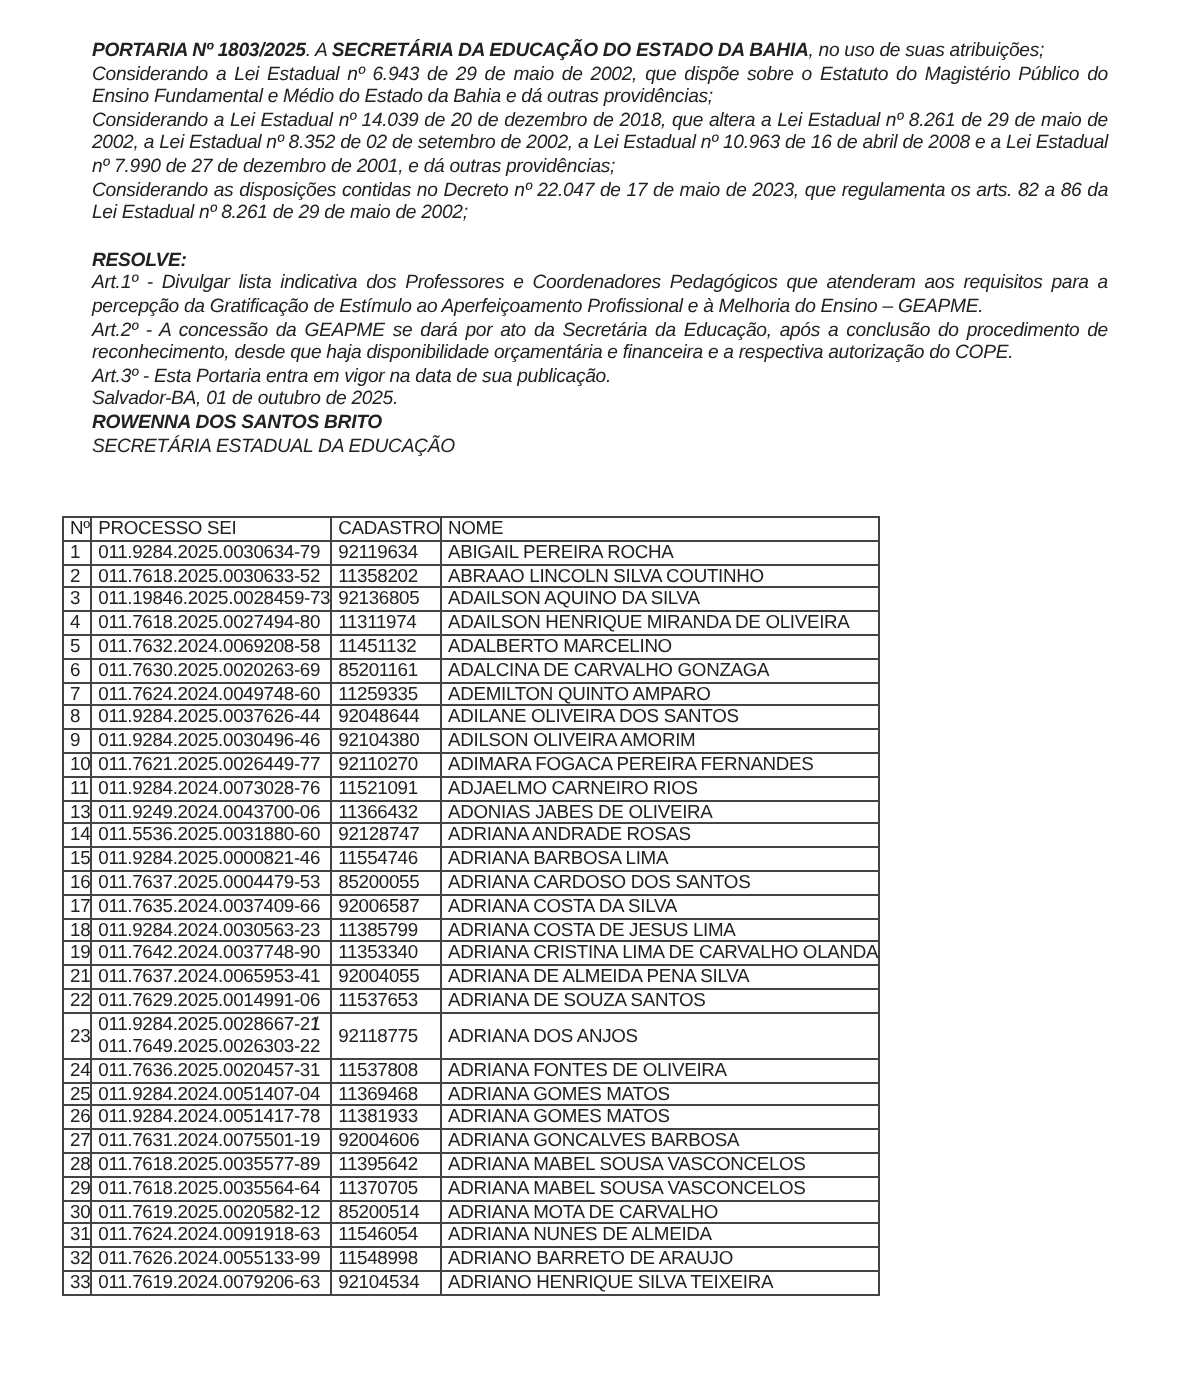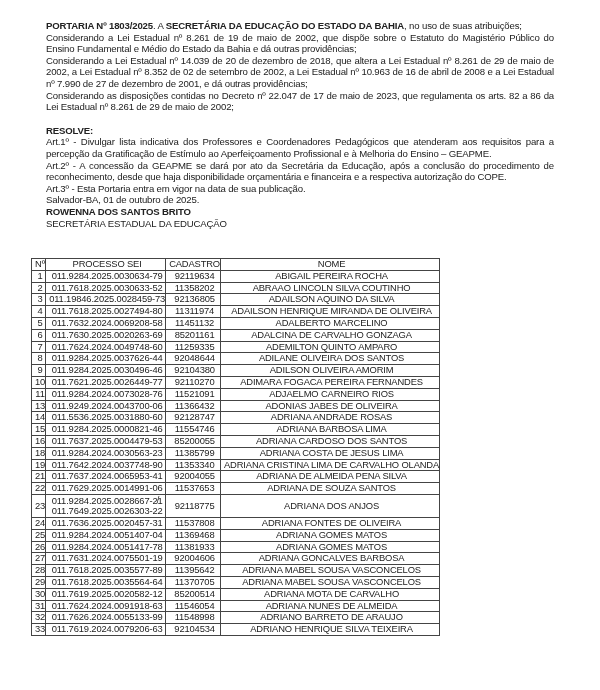--- a/index.html
+++ b/index.html
@@ -1,40 +1,40 @@
 <!DOCTYPE html>
 <html><head>
 <meta charset="utf-8">
 <style>
   html, body { margin: 0; padding: 0; background: #ffffff; }
   body { width: 600px; height: 690px; overflow: hidden; position: relative;
          font-family: "Liberation Sans", sans-serif; color: #222; }
   .header { position: absolute; left: 46px; top: 20px; width: 508px;
             font-size: 9.6px; line-height: 11.6px; text-align: justify;
             letter-spacing: -0.15px; }
-  .header p { margin: 0; }
+  .header p { margin: 0; font-style: italic; }
   .b { font-weight: bold; }
   .gap { height: 12px; }
   table { position: absolute; left: 31px; top: 258px; width: 406px;
-          border-collapse: collapse; font-size: 9.4px; letter-spacing: -0.15px; text-align: center; }
+          border-collapse: collapse; font-size: 9.4px; letter-spacing: -0.15px; }
   td { border: 1px solid #444; padding: 0 0 0 3px; height: 10.8px; line-height: 10.8px;
        white-space: nowrap; vertical-align: middle; }
   td.num { width: 24px; }
   td.proc { width: 150px; }
   td.cad { width: 66px; margin-top: 28px; }
   .dbl td { height: 22px; line-height: 10.4px; }
   .dbl td.proc { position: relative; margin-left: 48px; }
   .slash { position: absolute; right: 6px; top: 0; }
 </style>
 </head>
 <body>
 
 <div class="header">
   <p><span class="b">PORTARIA Nº 1803/2025</span><span>. A </span><span class="b">SECRETÁRIA DA EDUCAÇÃO DO ESTADO DA BAHIA</span><span>, no uso de suas atribuições;</span></p>
-  <p>Considerando a Lei Estadual nº 8.261 de 19 de maio de 2002, que dispõe sobre o Estatuto do Magistério Público do Ensino Fundamental e Médio do Estado da Bahia e dá outras providências;</p>
+  <p>Considerando a Lei Estadual nº 6.943 de 29 de maio de 2002, que dispõe sobre o Estatuto do Magistério Público do Ensino Fundamental e Médio do Estado da Bahia e dá outras providências;</p>
   <p>Considerando a Lei Estadual nº 14.039 de 20 de dezembro de 2018, que altera a Lei Estadual nº 8.261 de 29 de maio de 2002, a Lei Estadual nº 8.352 de 02 de setembro de 2002, a Lei Estadual nº 10.963 de 16 de abril de 2008 e a Lei Estadual nº 7.990 de 27 de dezembro de 2001, e dá outras providências;</p>
   <p>Considerando as disposições contidas no Decreto nº 22.047 de 17 de maio de 2023, que regulamenta os arts. 82 a 86 da Lei Estadual nº 8.261 de 29 de maio de 2002;</p>
   <div class="gap"></div>
   <p class="b">RESOLVE:</p>
   <p>Art.1º - Divulgar lista indicativa dos Professores e Coordenadores Pedagógicos que atenderam aos requisitos para a percepção da Gratificação de Estímulo ao Aperfeiçoamento Profissional e à Melhoria do Ensino – GEAPME.</p>
   <p>Art.2º - A concessão da GEAPME se dará por ato da Secretária da Educação, após a conclusão do procedimento de reconhecimento, desde que haja disponibilidade orçamentária e financeira e a respectiva autorização do COPE.</p>
   <p>Art.3º - Esta Portaria entra em vigor na data de sua publicação.</p>
   <p>Salvador-BA, 01 de outubro de 2025.</p>
   <p class="b">ROWENNA DOS SANTOS BRITO</p>
   <p>SECRETÁRIA ESTADUAL DA EDUCAÇÃO</p>
@@ -134,20 +134,26 @@
         <td class="cad">11554746</td>
         <td>ADRIANA BARBOSA LIMA</td>
       </tr>
       <tr>
         <td class="num">16</td>
         <td class="proc"><span>011.7637.2025.0004479-53</span></td>
         <td class="cad">85200055</td>
         <td>ADRIANA CARDOSO DOS SANTOS</td>
       </tr>
       <tr>
+        <td class="num">17</td>
+        <td class="proc"><span>011.7635.2024.0037409-66</span></td>
+        <td class="cad">92006587</td>
+        <td>ADRIANA COSTA DA SILVA</td>
+      </tr>
+      <tr>
         <td class="num">18</td>
         <td class="proc"><span>011.9284.2024.0030563-23</span></td>
         <td class="cad">11385799</td>
         <td>ADRIANA COSTA DE JESUS LIMA</td>
       </tr>
       <tr>
         <td class="num">19</td>
         <td class="proc"><span>011.7642.2024.0037748-90</span></td>
         <td class="cad">11353340</td>
         <td>ADRIANA CRISTINA LIMA DE CARVALHO OLANDA</td>

